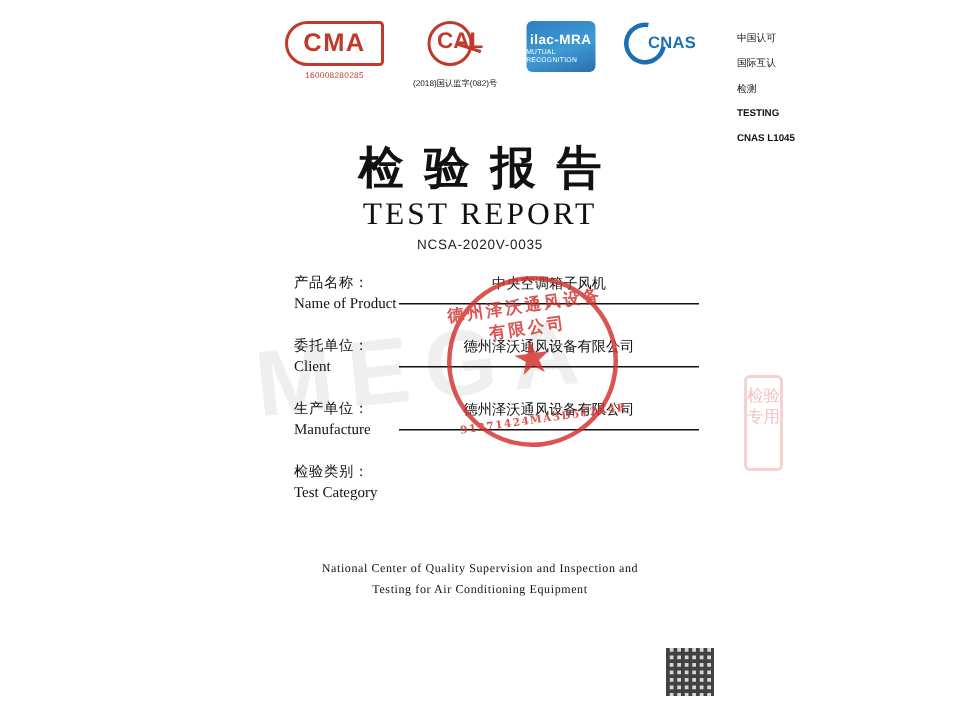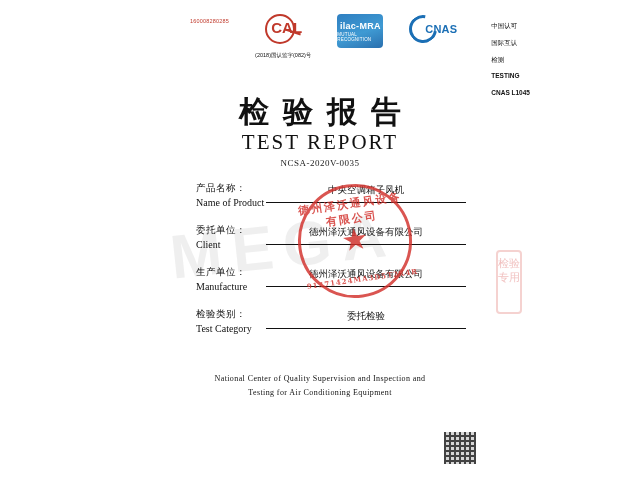--- a/index.html
+++ b/index.html
@@ -176,21 +176,21 @@
   }
   .report-no {
     position: absolute;
     top: 158px;
     left: 0;
     width: 100%;
     text-align: center;
     font-size: 9px;
     letter-spacing: 0.5px;
     color: #222;
-    font-family: Liberation Serif, serif;
+    font-family: Liberation Sans, sans-serif;
   }
 
   
   .fields {
     position: absolute;
     top: 180px;
     left: 196px;
     width: 270px;
   }
   .field-row {
@@ -347,20 +347,21 @@
   }
 </style>
 </head>
 <body>
 
 <div id="page">
 
   <div class="marks">
 
     <div class="mark mark-cma">
+      <div class="glyph">CMA</div>
       <div class="code">160008280285</div>
     </div>
 
     <div class="mark mark-cal">
       <div class="glyph">
         <span class="ring"></span>
         <span class="inner">CAL</span>
         <span class="tail"></span>
       </div>
       <div class="code">(2018)国认监字(082)号</div>
@@ -420,21 +421,20 @@
         <div class="en">Manufacture</div>
       </div>
       <div class="field-value">德州泽沃通风设备有限公司</div>
     </div>
 
     <div class="field-row">
       <div class="field-label">
         <div class="cn">检验类别：</div>
         <div class="en">Test Category</div>
       </div>
-      <div class="field-value">委托检验</div>
     </div>
   </div>
 
   <div class="seal">
     <div class="arc-top">德州泽沃通风设备有限公司</div>
     <div class="star">★</div>
     <div class="arc-bottom">91371424MA3D5T2X4R</div>
   </div>
 
   <div class="footer">

